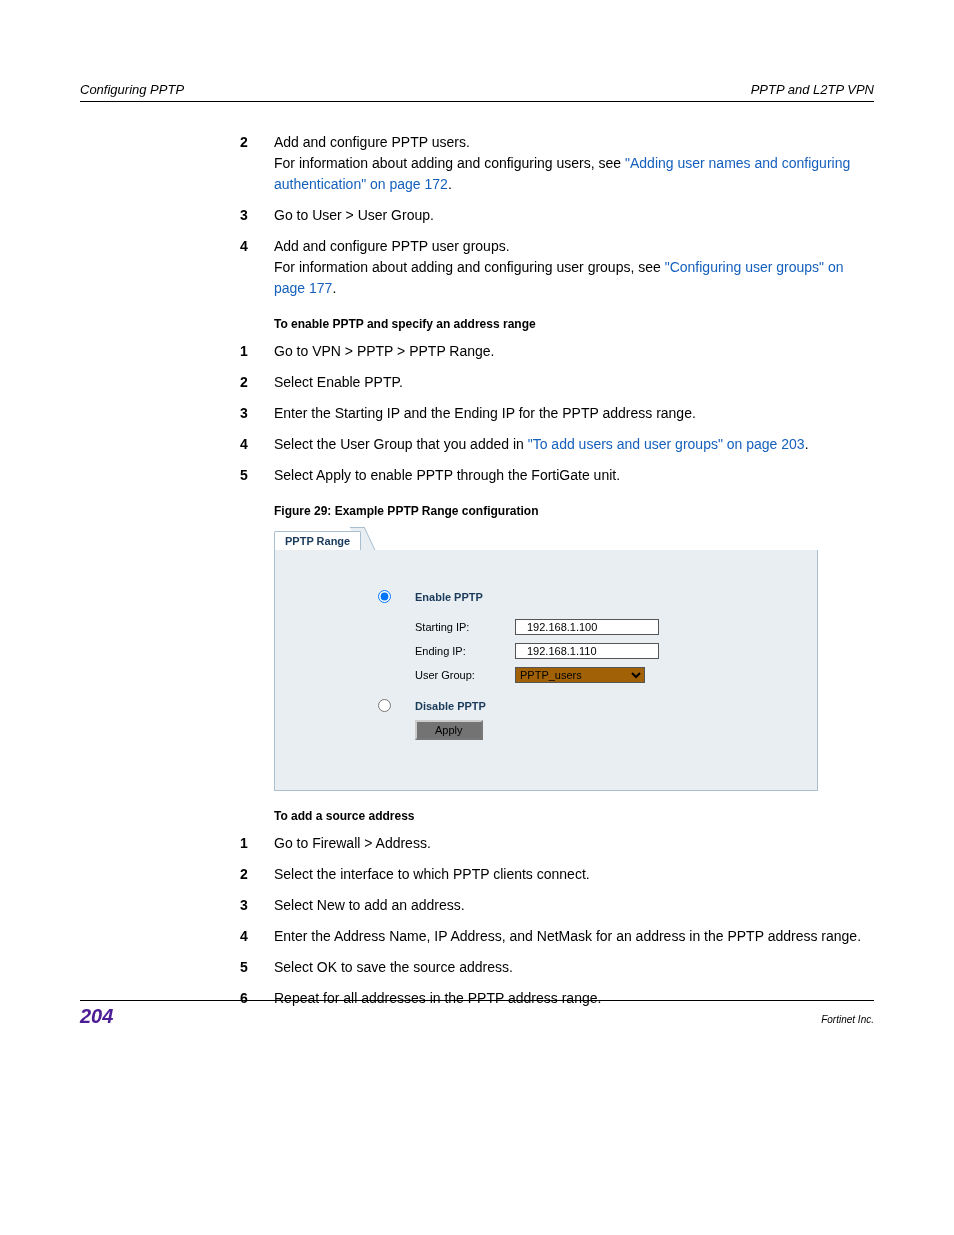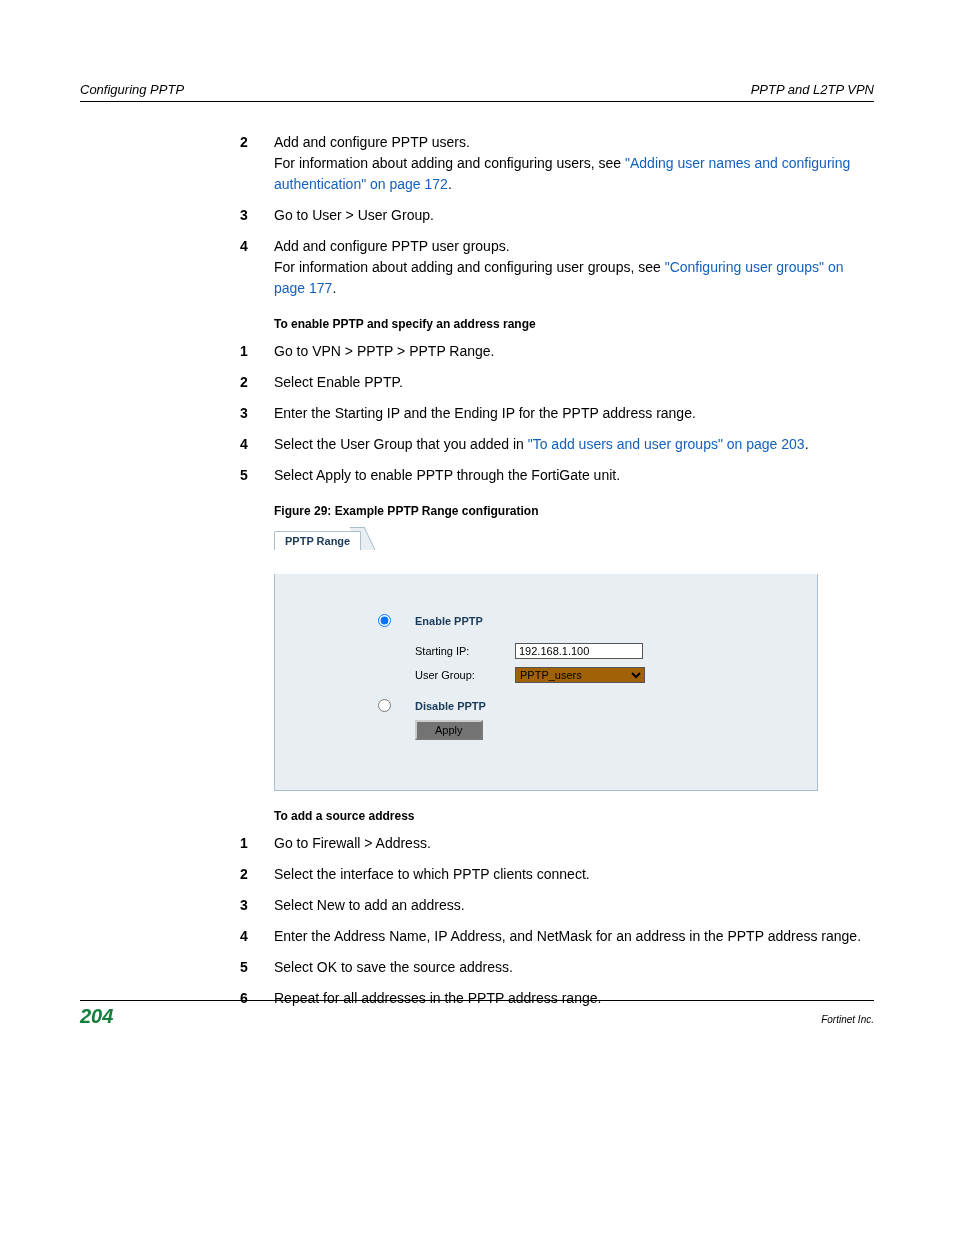--- a/index.html
+++ b/index.html
@@ -102,21 +102,20 @@
     right: 0;
     bottom: 0;
     height: 1px;
     background: #a9bfcf;
   }
   .panel {
     background: #e8eef2;
     border: 1px solid #a9bfcf;
     border-top: none;
     padding: 40px 0 50px 0;
-    margin-top: 24px;
   }
   .form-row {
     display: flex;
     align-items: center;
     margin-bottom: 8px;
     font-family: Verdana, Arial, sans-serif;
     font-size: 11px;
   }
   .radio-col {
     width: 140px;
@@ -133,21 +132,21 @@
     font-weight: bold;
     color: #1a3a5a;
   }
   .input-col {
     width: 150px;
   }
   .input-col input[type="text"] {
     width: 120px;
     font-family: Verdana, Arial, sans-serif;
     font-size: 11px;
-    padding: 1px 3px;
+    padding: 1px 11px;
     border: 1px solid #555;
     background: #fff;
   }
   .input-col select {
     width: 130px;
     font-family: Verdana, Arial, sans-serif;
     font-size: 11px;
     border: 1px solid #555;
     background: #a16207;
   }
@@ -172,21 +171,21 @@
     left: 80px;
     right: 80px;
     bottom: 60px;
     display: flex;
     justify-content: space-between;
     align-items: baseline;
     border-top: 1px solid #000;
     padding-top: 4px;
   }
   .page-number {
-    color: #15803d;
+    color: #4c1d95;
     font-weight: bold;
     font-size: 20px;
     font-style: italic;
   }
   .footer-right {
     font-style: italic;
     font-size: 10px;
   }
 </style>
 </head>
@@ -259,20 +258,25 @@
         </div>
 
         <div style="height:8px"></div>
 
         <div class="form-row">
           <div class="radio-col"></div>
           <div class="label-col">Starting IP:</div>
           <div class="input-col"><input type="text" value="192.168.1.100" style=""></div>
         </div>
 
+        <div class="form-row">
+          <div class="radio-col"></div>
+          <div class="label-col">Ending IP:</div>
+          <div class="input-col"><input type="text" value="192.168.1.110" style=""></div>
+        </div>
 
         <div class="form-row">
           <div class="radio-col"></div>
           <div class="label-col">User Group:</div>
           <div class="input-col">
             <select>
               <option>PPTP_users</option>
             </select>
           </div>
         </div>

